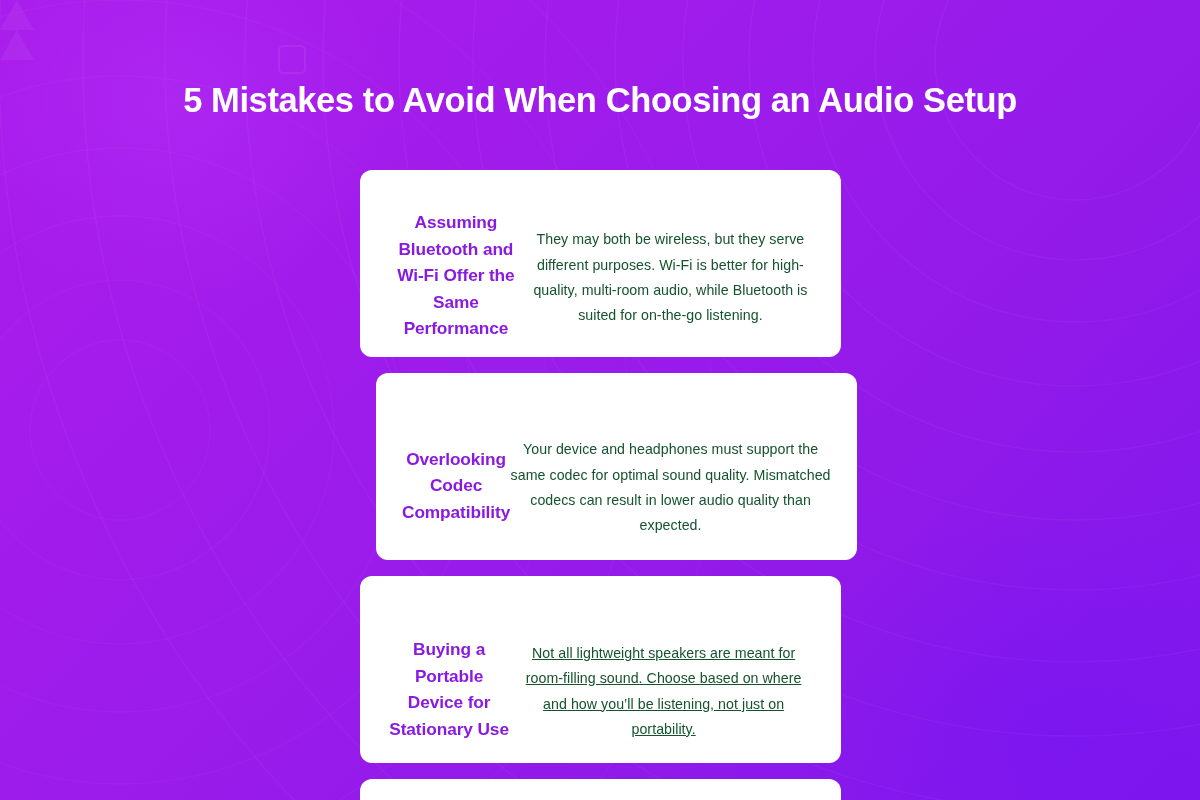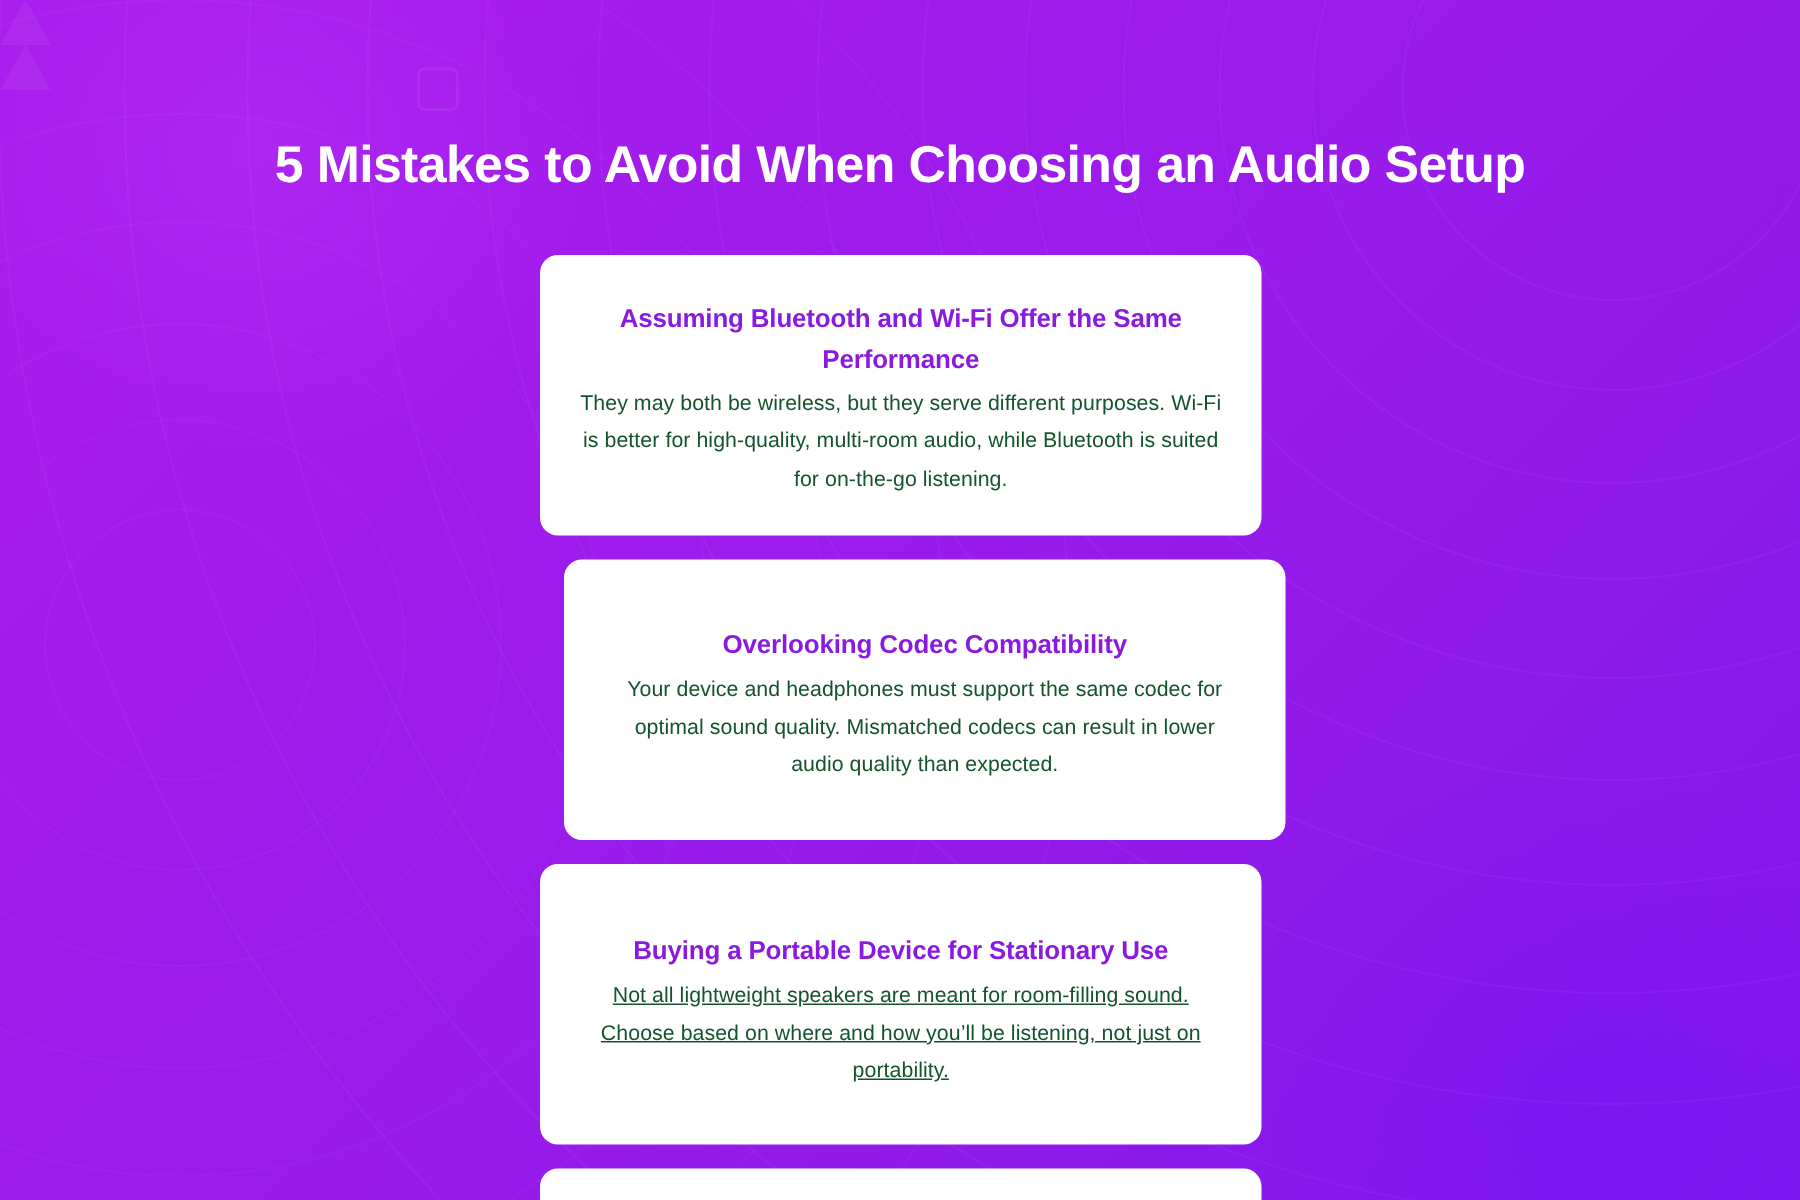--- a/index.html
+++ b/index.html
@@ -94,21 +94,21 @@
     position: relative;
     z-index: 2;
     width: 1200px;
     height: 800px;
   }
 
   .poster-title {
     position: absolute;
     left: 0;
     right: 0;
-    top: 87px;
+    top: 77px;
     text-align: center;
     color: #ffffff;
     font-size: 34.5px;
     font-weight: 700;
     letter-spacing: -0.4px;
     line-height: 46px;
   }
 
   
   .card-grid {
@@ -123,21 +123,21 @@
   }
 
   .card {
     width: 481px;
     height: 187px;
     background: #ffffff;
     border-radius: 12px;
     padding: 30px 26px 0 26px;
     text-align: center;
     display: flex;
-    flex-direction: column;
+    flex-direction: row;
     align-items: center;
   }
 
   .card-title {
     color: #8b1ae0;
     font-size: 17.3px;
     font-weight: 700;
     line-height: 26.5px;
     letter-spacing: -0.1px;
     margin-bottom: 5px;

